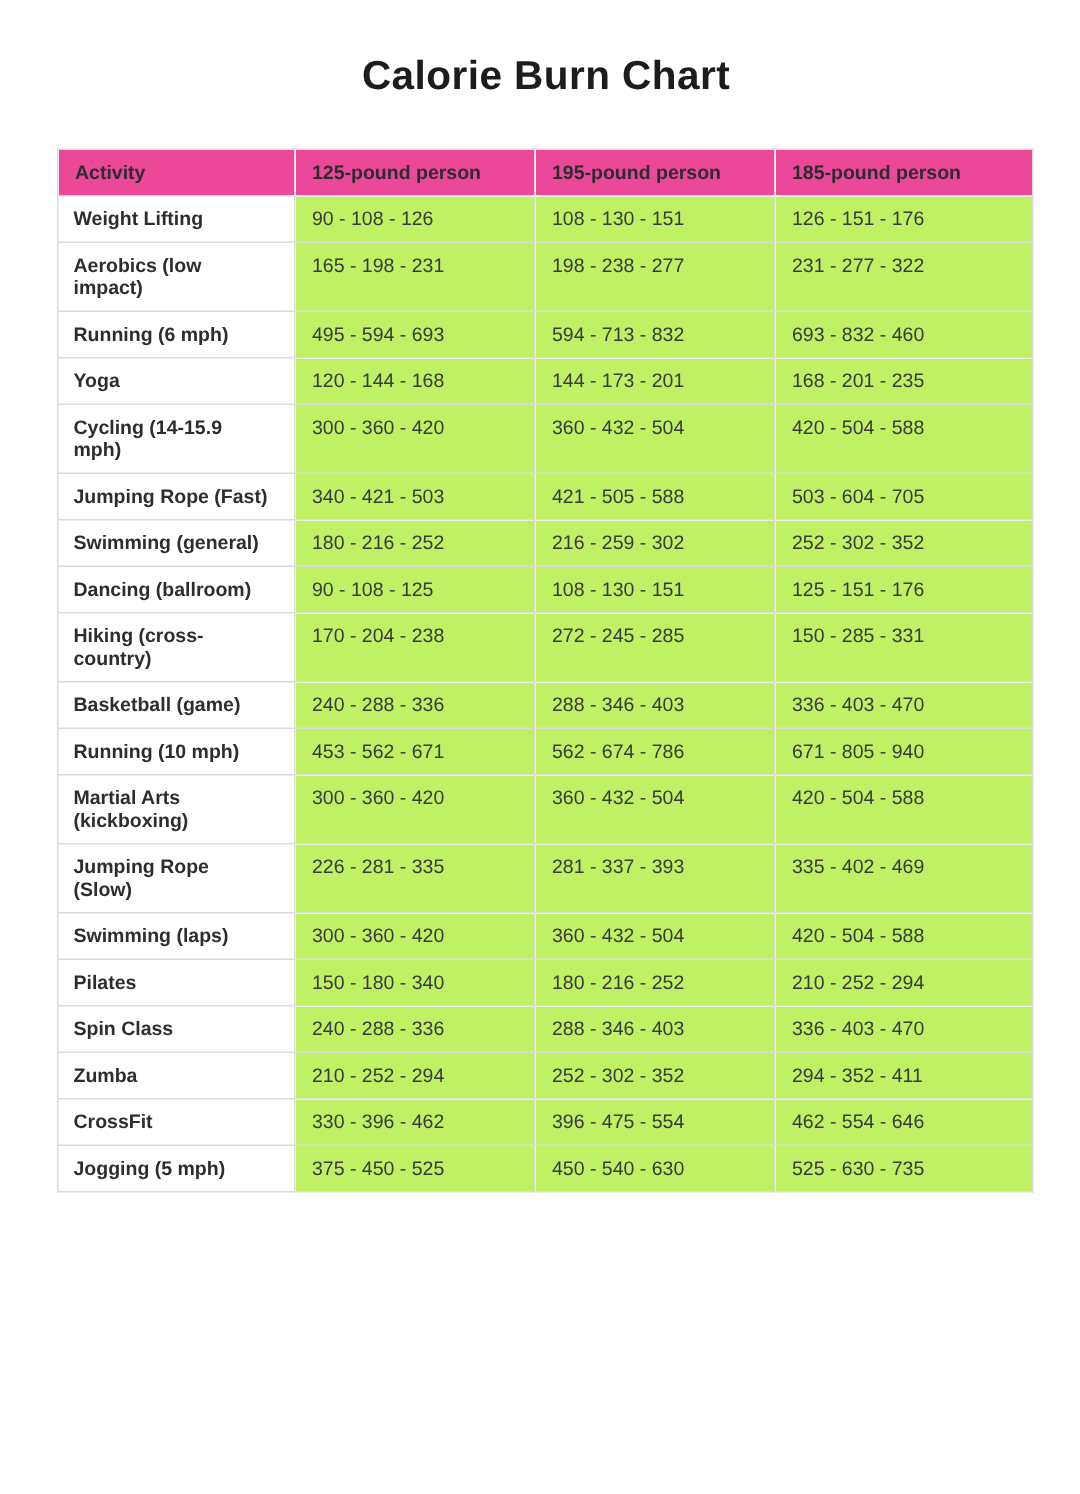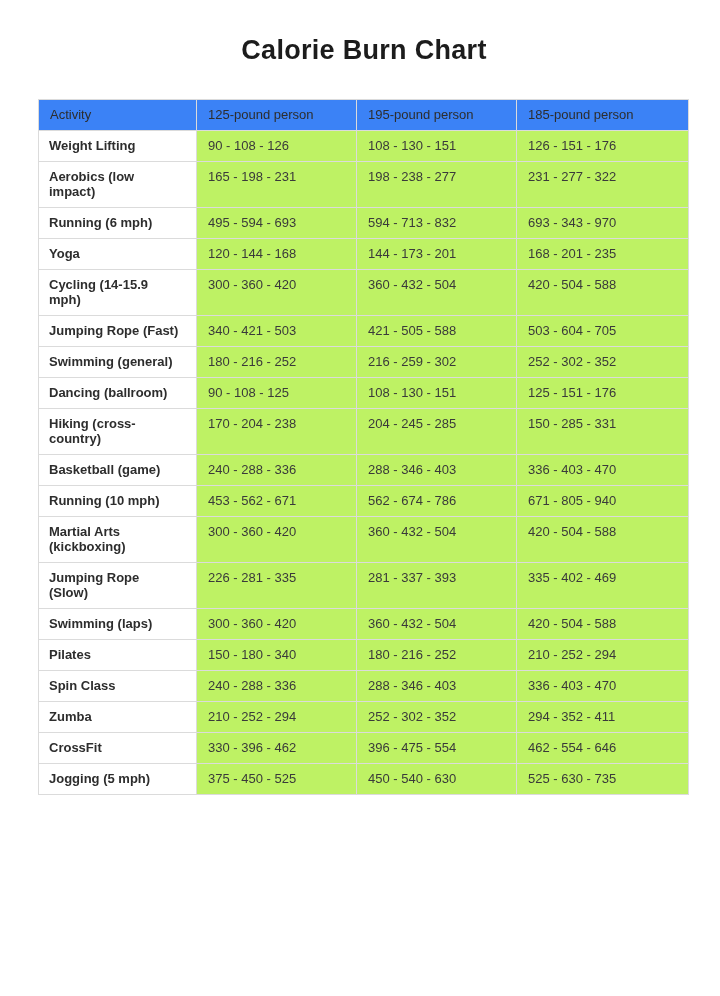--- a/index.html
+++ b/index.html
@@ -41,22 +41,22 @@
     line-height: 15px;
     padding: 7px 11px 8px 11px;
     text-align: left;
     vertical-align: top;
     color: #3a3a3a;
     font-weight: 400;
     white-space: pre-line;
     overflow: hidden;
   }
   .calorie-table thead th {
-    background: #3b82f6;
-    font-weight: 400;
+    background: #ec4899;
+    font-weight: 700;
     color: #2d2d2d;
   }
   .calorie-table tbody th {
     font-weight: 700;
     color: #2d2d2d;
     background: #ffffff;
     padding-left: 10px;
   }
   .calorie-table tbody td {
     background: #bef264;
@@ -93,21 +93,21 @@
         <th>Aerobics (low
 impact)</th>
         <td>165 - 198 - 231</td>
         <td>198 - 238 - 277</td>
         <td>231 - 277 - 322</td>
       </tr>
       <tr>
         <th>Running (6 mph)</th>
         <td>495 - 594 - 693</td>
         <td>594 - 713 - 832</td>
-        <td>693 - 343 - 970</td>
+        <td>693 - 832 - 460</td>
       </tr>
       <tr>
         <th>Yoga</th>
         <td>120 - 144 - 168</td>
         <td>144 - 173 - 201</td>
         <td>168 - 201 - 235</td>
       </tr>
       <tr>
         <th>Cycling (14-15.9
 mph)</th>
@@ -130,21 +130,21 @@
       <tr>
         <th>Dancing (ballroom)</th>
         <td>90 - 108 - 125</td>
         <td>108 - 130 - 151</td>
         <td>125 - 151 - 176</td>
       </tr>
       <tr>
         <th>Hiking (cross-
 country)</th>
         <td>170 - 204 - 238</td>
-        <td>204 - 245 - 285</td>
+        <td>272 - 245 - 285</td>
         <td>150 - 285 - 331</td>
       </tr>
       <tr>
         <th>Basketball (game)</th>
         <td>240 - 288 - 336</td>
         <td>288 - 346 - 403</td>
         <td>336 - 403 - 470</td>
       </tr>
       <tr>
         <th>Running (10 mph)</th>

